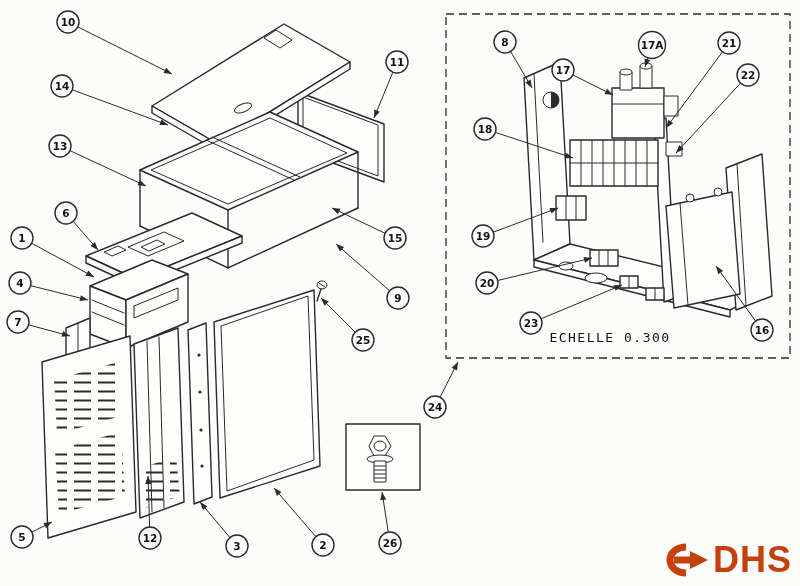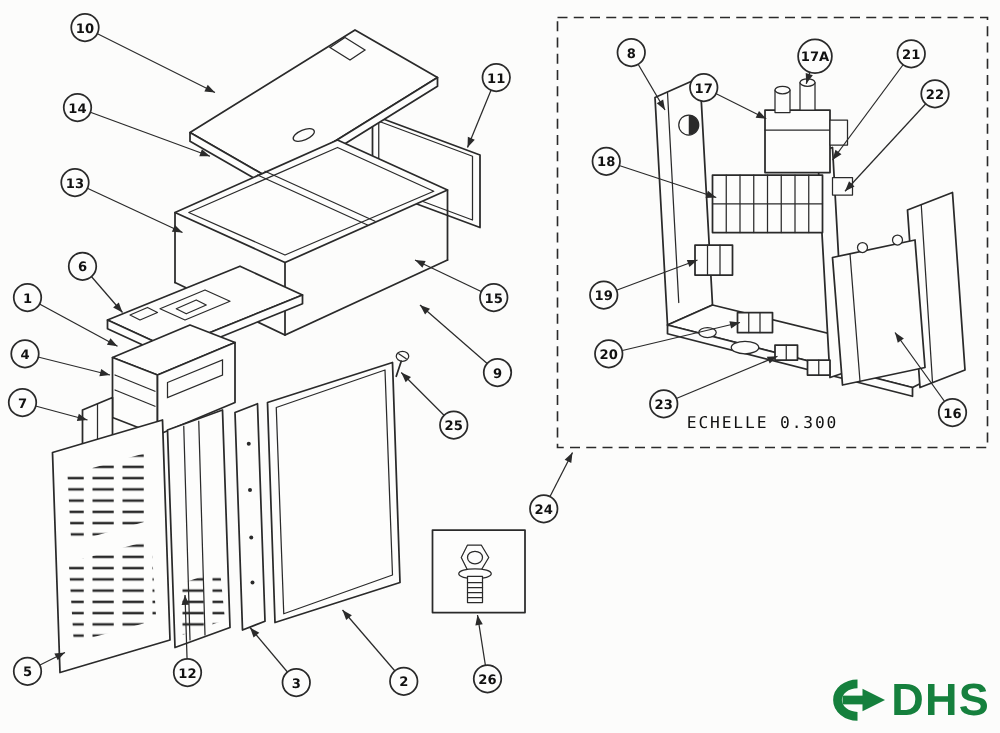--- a/index.html
+++ b/index.html
@@ -366,20 +366,20 @@
         <g>
           <line x1="762" y1="330" x2="716" y2="266" class="leader"></line>
           <polygon points="716,266 718.2330422711924,274.24703111519943 723.1051344992487,270.7452148262839" class="arrowhead"></polygon>
           <circle cx="762" cy="330" r="11" class="balloon"></circle>
           <text x="762" y="334" class="balloon-text">16</text>
         </g>
       </g>
 </svg>
 </div>
 
-<div class="logo" style="color: #15803d; justify-content: space-between;">
+<div class="logo" style="color: #c2410c; justify-content: space-between;">
   <svg width="52" height="40" viewBox="0 0 52 40">
     <path d="M30,7 A16,13 0 1 0 30,33" fill="none" stroke="currentColor" stroke-width="7"></path>
     <path d="M18,20 h18" fill="none" stroke="currentColor" stroke-width="7"></path>
     <polygon points="34,11 52,20 34,29" fill="currentColor"></polygon>
   </svg>
   <span class="logo-text">DHS</span>
 </div>
 
 </body></html>

